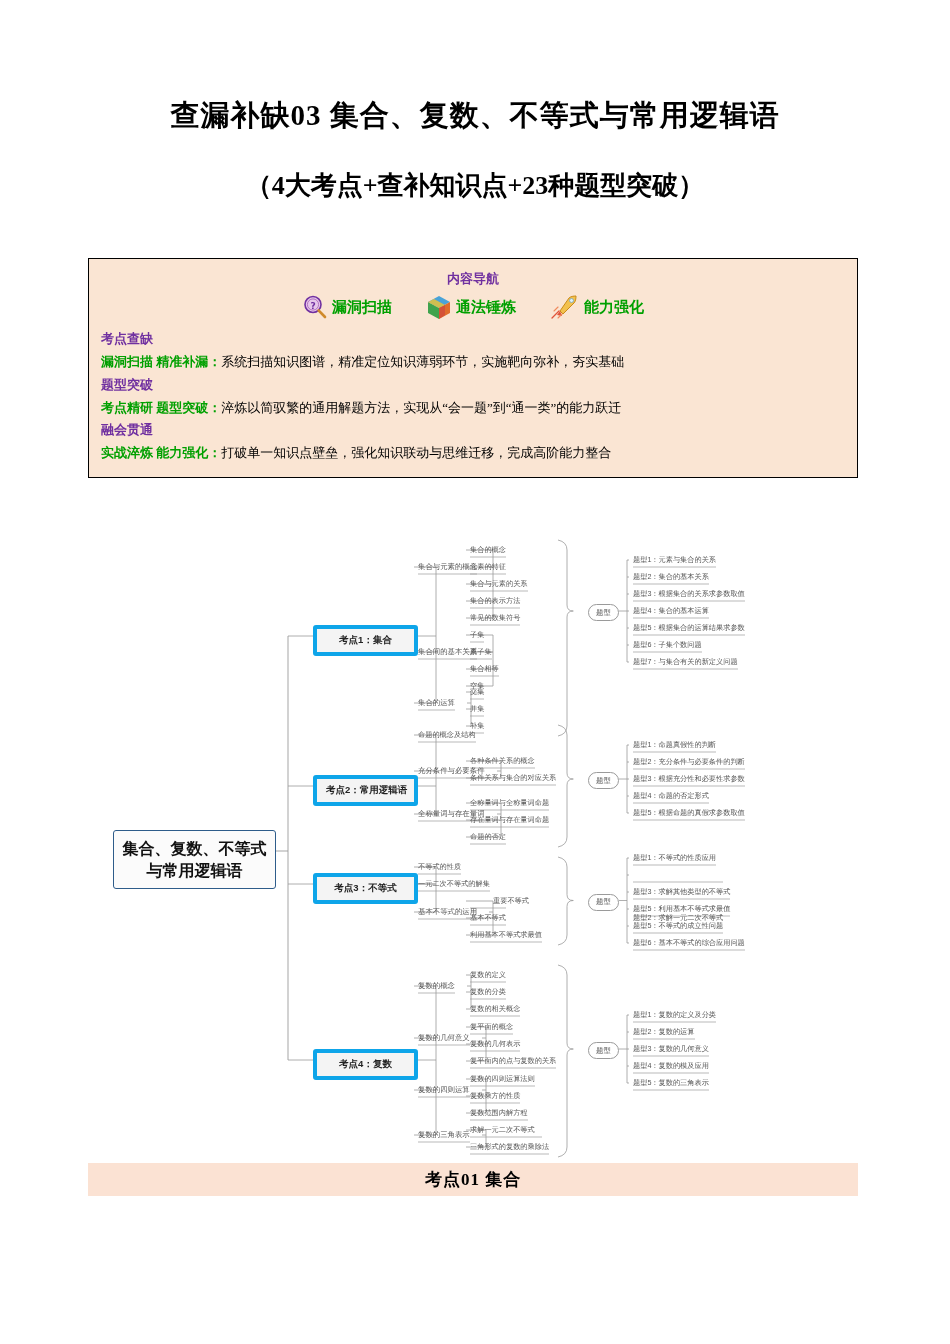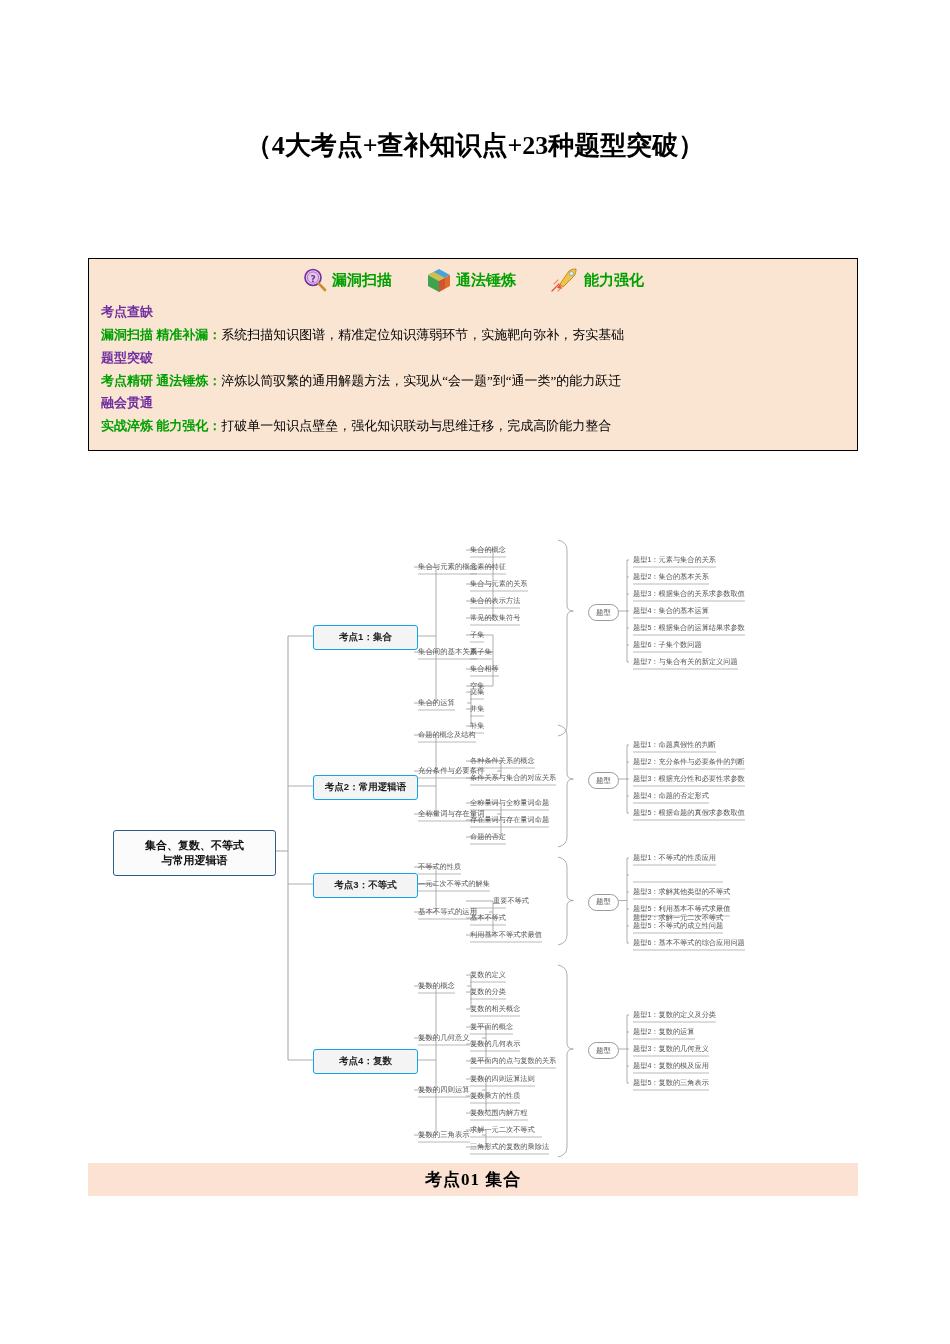--- a/index.html
+++ b/index.html
@@ -68,26 +68,26 @@
   .map svg{position:absolute;left:0;top:0;}
   .node{
     position:absolute;
     font-family:"Liberation Sans","DejaVu Sans",sans-serif;
     color:#3f3f3f;
     white-space:nowrap;
   }
   
   .root-node{
     background:#fbfbfb;border:1.4px solid #2e5c8a;border-radius:3px;
-    color:#111;font-weight:bold;font-size:11px;line-height:1.35;
+    color:#111;font-weight:bold;font-size:16px;line-height:1.35;
     text-align:center;padding:7px 8px;
   }
   
   .kd-node{
-    background:#f4f4f4;border:1px solid #0ea5e9;border-radius:3px;
+    background:#f4f4f4;border:4px solid #0ea5e9;border-radius:3px;
     color:#222;font-weight:bold;font-size:9.5px;
     padding:5px 9px;text-align:center;
   }
   
   .l2{font-size:7.4px;color:#555;}
   
   .l3{font-size:7.2px;color:#555;}
   
   .pill{
     border:1px solid #9a9a9a;border-radius:10px;background:#fff;
@@ -107,24 +107,26 @@
     font-family:"Liberation Serif","DejaVu Serif",serif;
     letter-spacing:1px;
   }
 </style>
 </head>
 <body>
 
 <div class="page">
 
   <div class="title-block">
+    <div class="title-line1">查漏补缺03  集合、复数、不等式与常用逻辑语</div>
     <div class="title-line2">（4大考点+查补知识点+23种题型突破）</div>
   </div>
 
   <div class="nav-box">
+    <div class="nav-title">内容导航</div>
 
     <div class="nav-icons">
       <div class="nav-icon-item">
         <svg width="26" height="26" viewBox="0 0 26 26">
           <circle cx="11" cy="10.5" r="8" fill="#e5c6ea" stroke="#7030a0" stroke-width="1.6"></circle>
           <circle cx="11" cy="10.5" r="5.6" fill="none" stroke="#b36fc0" stroke-width="1"></circle>
           <text x="11" y="14.5" font-size="9" font-weight="bold" fill="#7030a0" text-anchor="middle" font-family="DejaVu Sans, sans-serif">?</text>
           <line x1="16.6" y1="16.4" x2="23" y2="23" stroke="#d08a2a" stroke-width="2.6" stroke-linecap="round"></line>
         </svg>
         <span class="nav-icon-label">漏洞扫描</span>
@@ -156,21 +158,21 @@
 
     <div class="purple-head">考点查缺</div>
     <div class="nav-row">
       <span class="grn">漏洞扫描</span>
       <span class="grn">精准补漏：</span><span class="body">系统扫描知识图谱，精准定位知识薄弱环节，实施靶向弥补，夯实基础</span>
     </div>
 
     <div class="purple-head">题型突破</div>
     <div class="nav-row">
       <span class="grn">考点精研</span>
-      <span class="grn">通法锤炼：</span><span class="body">淬炼以简驭繁的通用解题方法，实现从“会一题”到“通一类”的能力跃迁</span>
+      <span class="grn">题型突破：</span><span class="body">淬炼以简驭繁的通用解题方法，实现从“会一题”到“通一类”的能力跃迁</span>
     </div>
 
     <div class="purple-head">融会贯通</div>
     <div class="nav-row">
       <span class="grn">实战淬炼</span>
       <span class="grn">能力强化：</span><span class="body">打破单一知识点壁垒，强化知识联动与思维迁移，完成高阶能力整合</span>
     </div>
   </div>
 
   <div class="map" id="mindmap">

